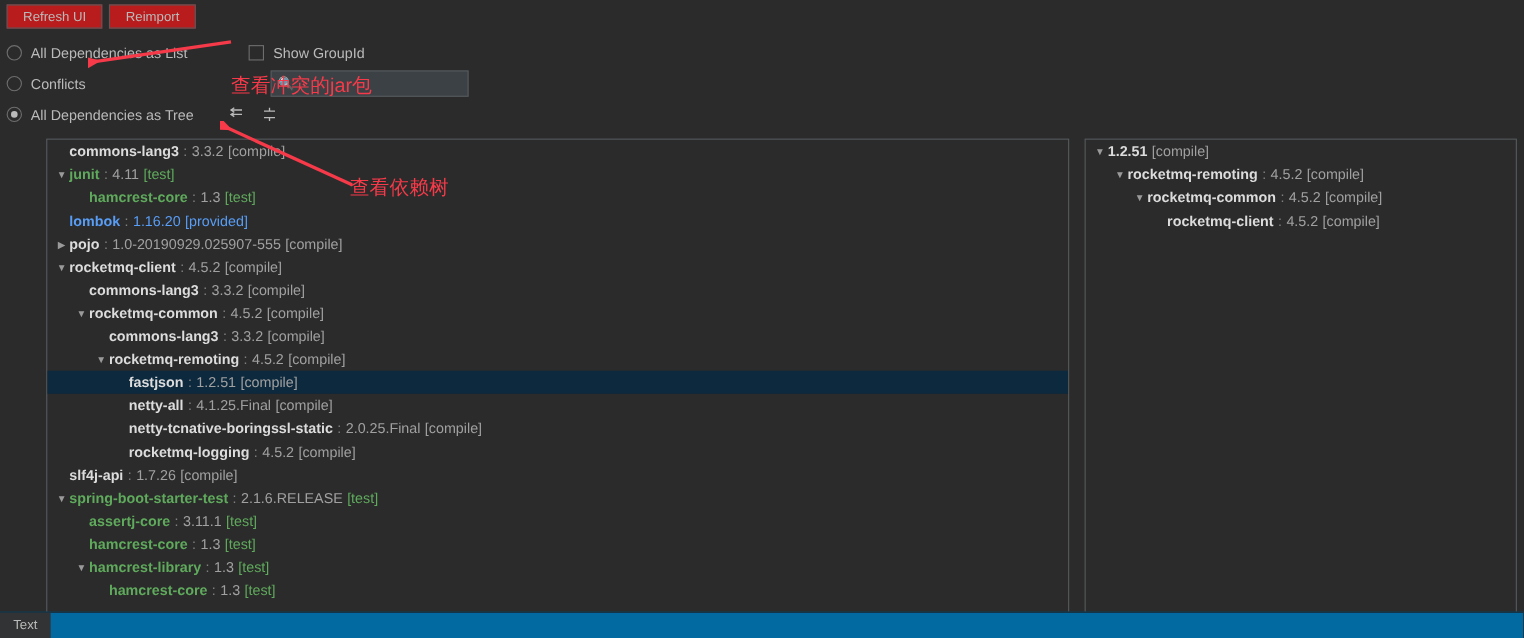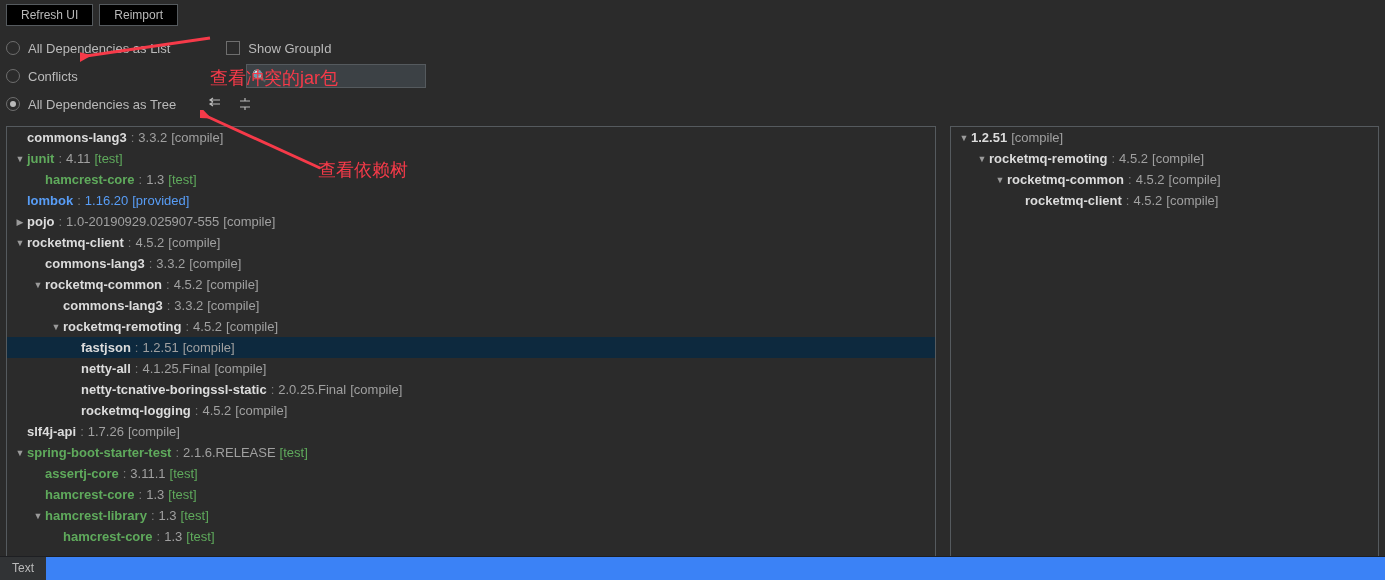--- a/index.html
+++ b/index.html
@@ -12,21 +12,21 @@
   height: 580px;
   overflow: hidden;
   position: relative;
 }
 .toolbar {
   display: flex;
   gap: 6px;
   padding: 4px 6px;
 }
 .btn {
-  background: #000000;
+  background: #b91c1c;
   border: 1px solid #555a5e;
   color: #bababa;
   padding: 3px 14px;
   font-size: 12px;
   cursor: pointer;
 }
 .view-options {
   padding: 4px 6px 8px 6px;
 }
 .view-row {
@@ -84,20 +84,21 @@
   align-items: center;
   justify-content: center;
   cursor: pointer;
   color: #bababa;
 }
 .panels {
   display: flex;
   gap: 14px;
   padding: 0 6px;
   height: 455px;
+  margin-left: 36px;
 }
 .panel {
   border: 1px solid #555a5e;
   overflow: auto;
   background: #2b2b2b;
 }
 .panel-left { flex: 0 0 930px; }
 .panel-right { flex: 1; }
 .tree-row {
   display: flex;
@@ -128,21 +129,21 @@
 .ver.blue { color: #589df6; }
 .scope { color: #a0a0a0; margin-left: 4px;}
 .scope.green { color: #5faa5c; }
 .scope.blue { color: #589df6; }
 .bottom-tabs {
   position: absolute;
   bottom: 0;
   left: 0;
   right: 0;
   height: 24px;
-  background: #3b82f6;
+  background: #0369a1;
   border-top: 1px solid #1e1f22;
   display: flex;
 }
 .tab {
   padding: 4px 12px;
   font-size: 12px;
   cursor: pointer;
   color: #bababa;
   background: #313335;
 }

